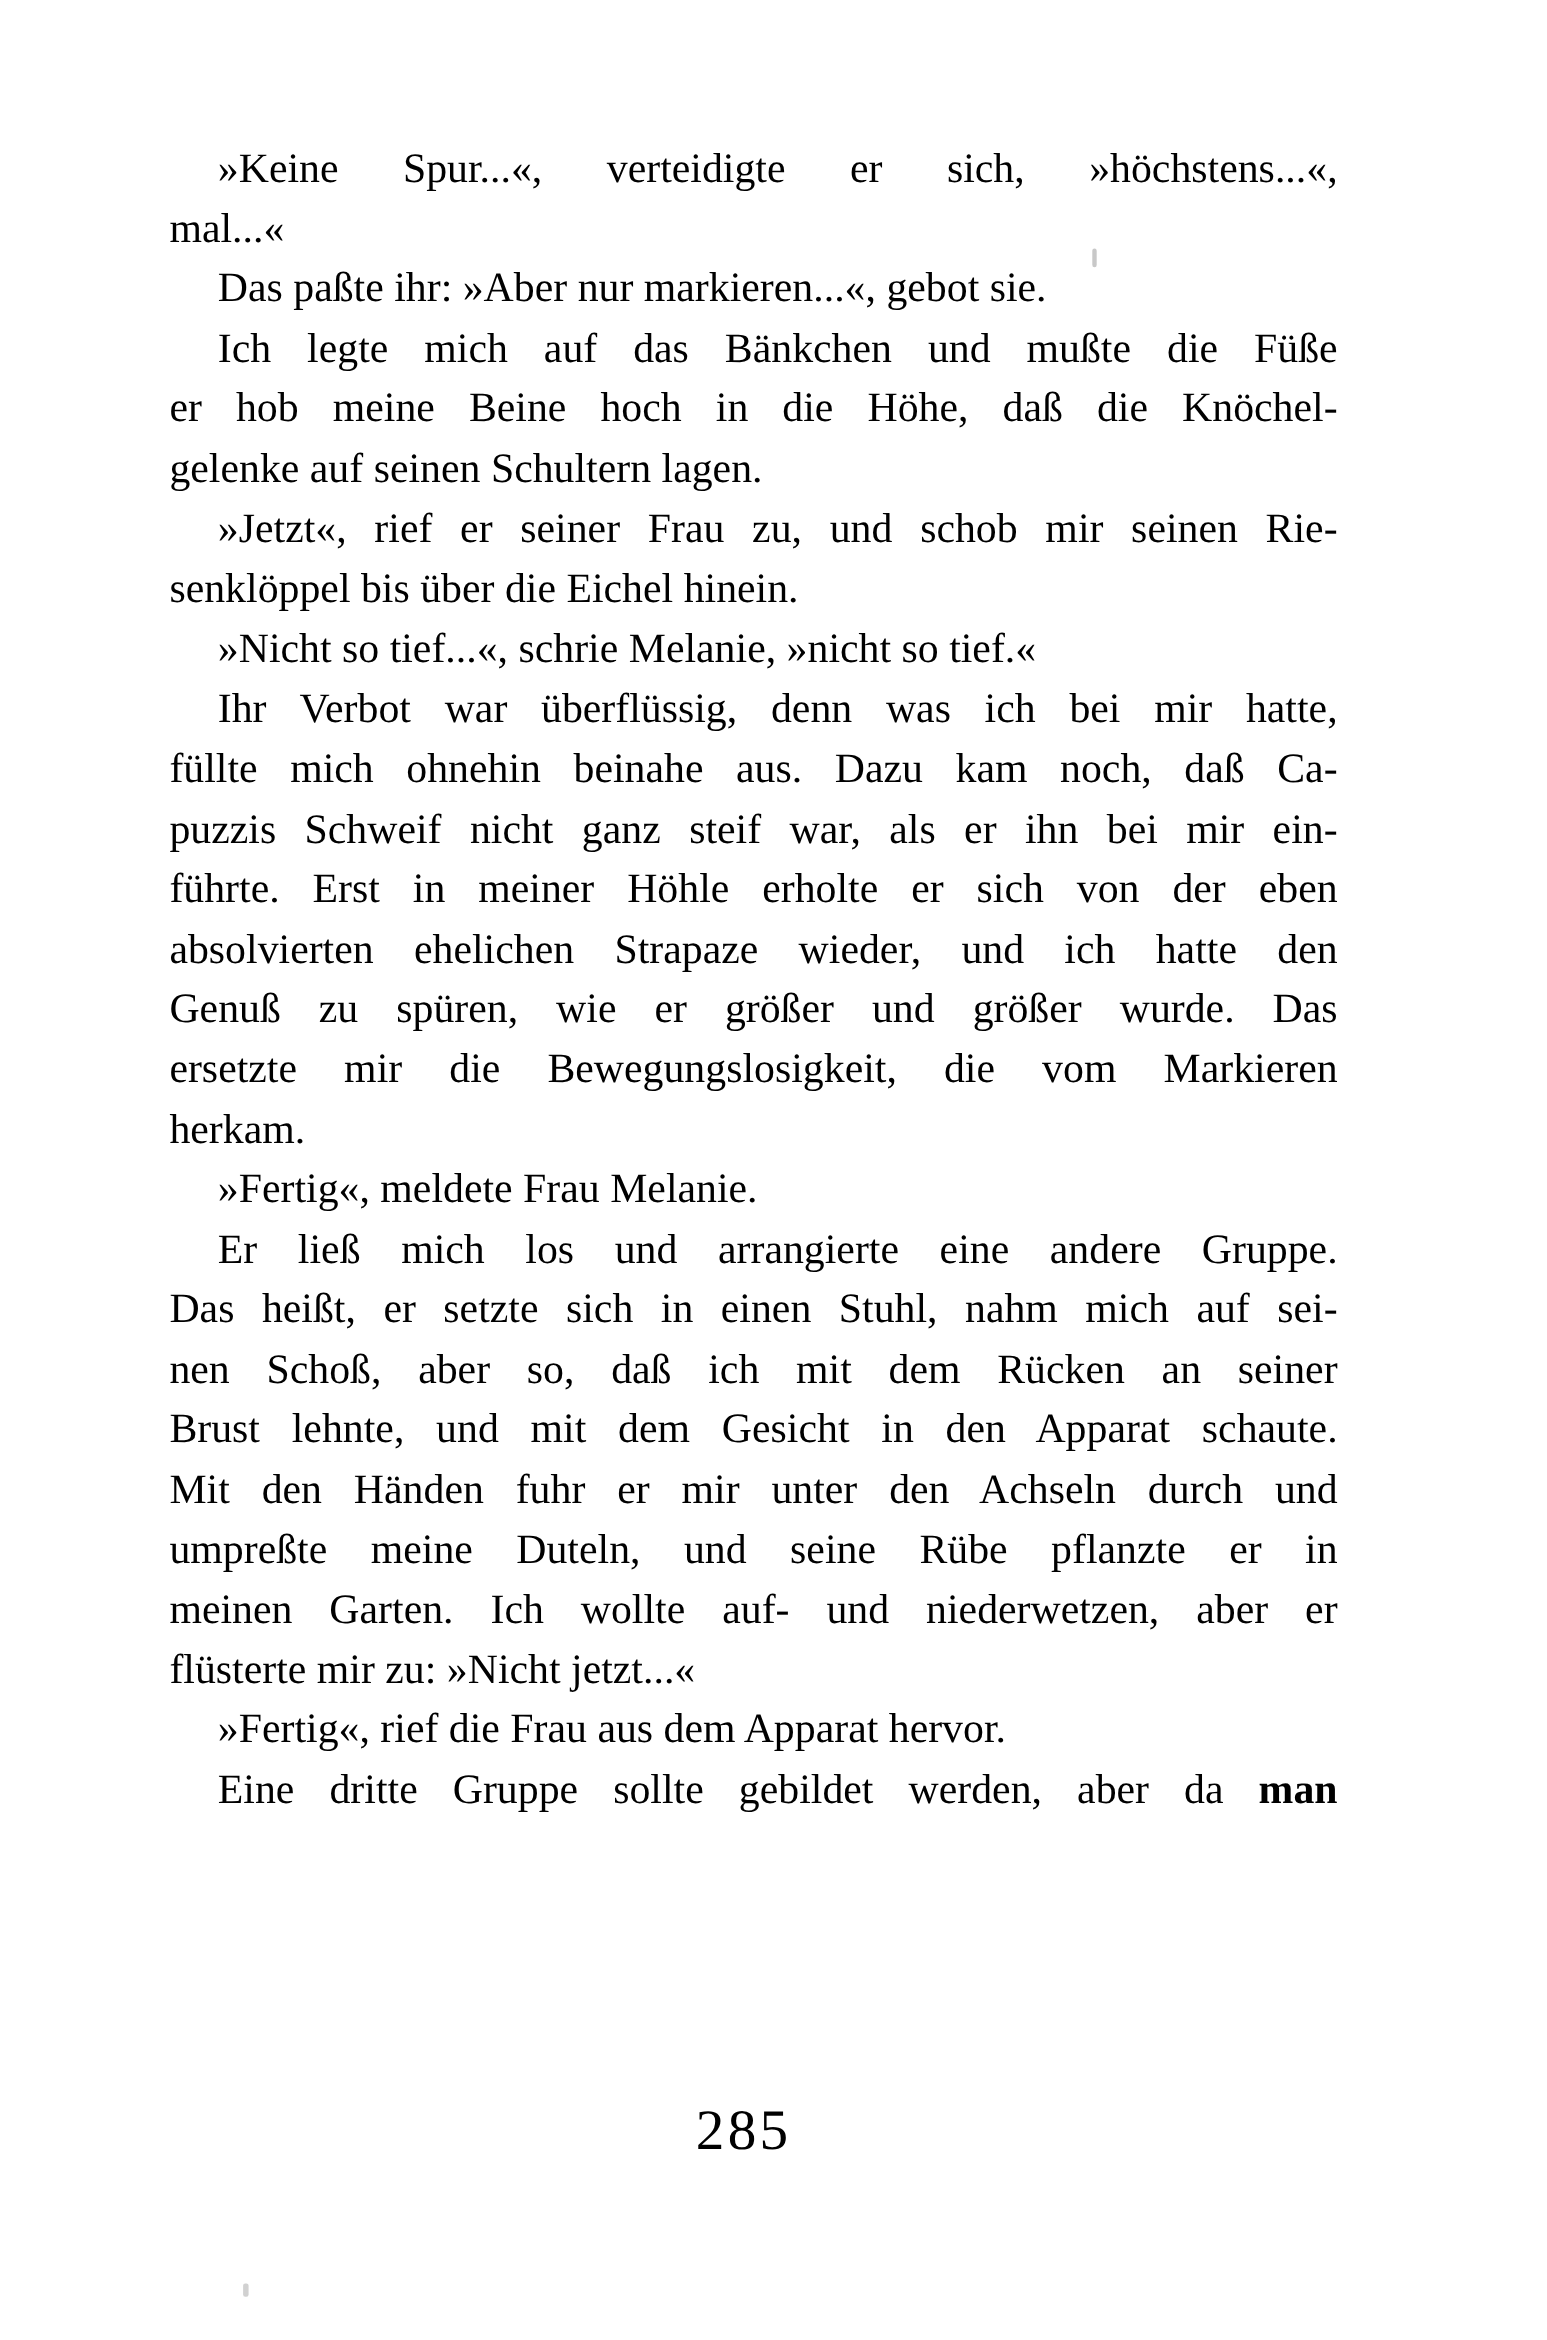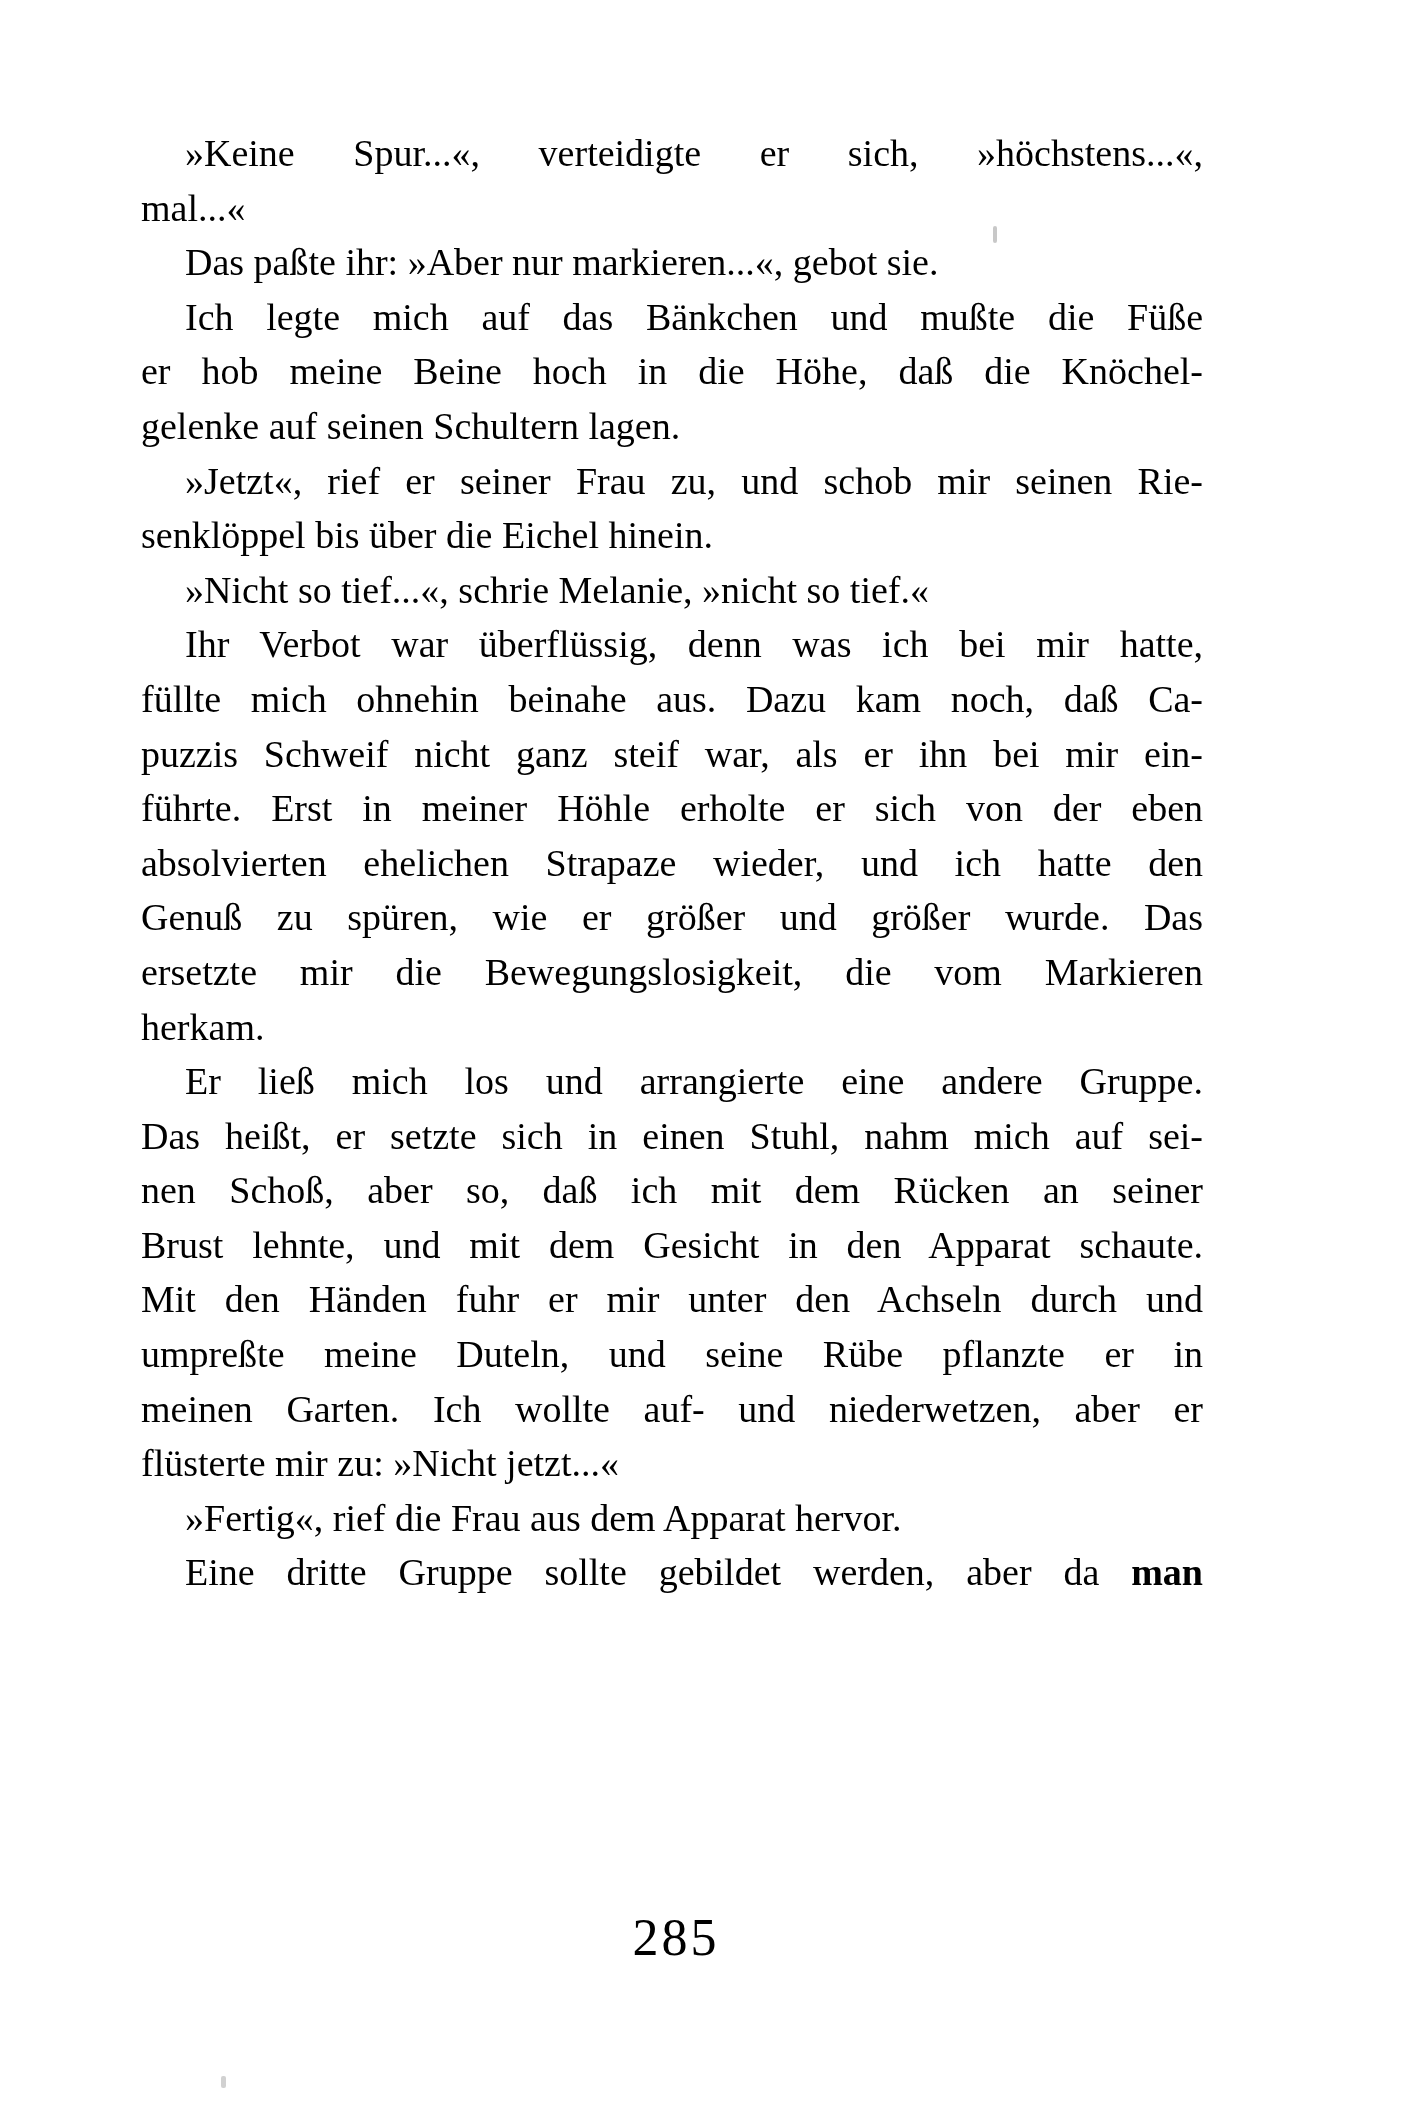--- a/index.html
+++ b/index.html
@@ -15,21 +15,21 @@
     color: #000000;
     overflow: hidden;
   }
   .page {
     position: absolute;
     inset: 0;
     background: #ffffff;
   }
   .text-block {
     position: absolute;
-    left: 141px;
+    left: 154px;
     top: 126px;
     width: 1062px;
   }
   .line {
     font-size: 38px;
     line-height: 54.6px;
     white-space: nowrap;
     text-align: left;
   }
   .line.justify {
@@ -87,20 +87,21 @@
       <div class="line"><span>senklöppel bis über die Eichel hinein.</span></div>
       <div class="line indent"><span>»Nicht so tief...«, schrie Melanie, »nicht so tief.«</span></div>
       <div class="line indent justify"><span>Ihr Verbot war überflüssig, denn was ich bei mir hatte,</span></div>
       <div class="line justify"><span>füllte mich ohnehin beinahe aus. Dazu kam noch, daß Ca-</span></div>
       <div class="line justify"><span>puzzis Schweif nicht ganz steif war, als er ihn bei mir ein-</span></div>
       <div class="line justify"><span>führte. Erst in meiner Höhle erholte er sich von der eben</span></div>
       <div class="line justify"><span>absolvierten ehelichen Strapaze wieder, und ich hatte den</span></div>
       <div class="line justify"><span>Genuß zu spüren, wie er größer und größer wurde. Das</span></div>
       <div class="line justify"><span>ersetzte mir die Bewegungslosigkeit, die vom Markieren</span></div>
       <div class="line"><span>herkam.</span></div>
+      <div class="line indent"><span>»Fertig«, meldete Frau Melanie.</span></div>
       <div class="line indent justify"><span>Er ließ mich los und arrangierte eine andere Gruppe.</span></div>
       <div class="line justify"><span>Das heißt, er setzte sich in einen Stuhl, nahm mich auf sei-</span></div>
       <div class="line justify"><span>nen Schoß, aber so, daß ich mit dem Rücken an seiner</span></div>
       <div class="line justify"><span>Brust lehnte, und mit dem Gesicht in den Apparat schaute.</span></div>
       <div class="line justify"><span>Mit den Händen fuhr er mir unter den Achseln durch und</span></div>
       <div class="line justify"><span>umpreßte meine Duteln, und seine Rübe pflanzte er in</span></div>
       <div class="line justify"><span>meinen Garten. Ich wollte auf- und niederwetzen, aber er</span></div>
       <div class="line"><span>flüsterte mir zu: »Nicht jetzt...«</span></div>
       <div class="line indent"><span>»Fertig«, rief die Frau aus dem Apparat hervor.</span></div>
       <div class="line indent justify"><span>Eine dritte Gruppe sollte gebildet werden, aber da </span><b>man</b></div>

